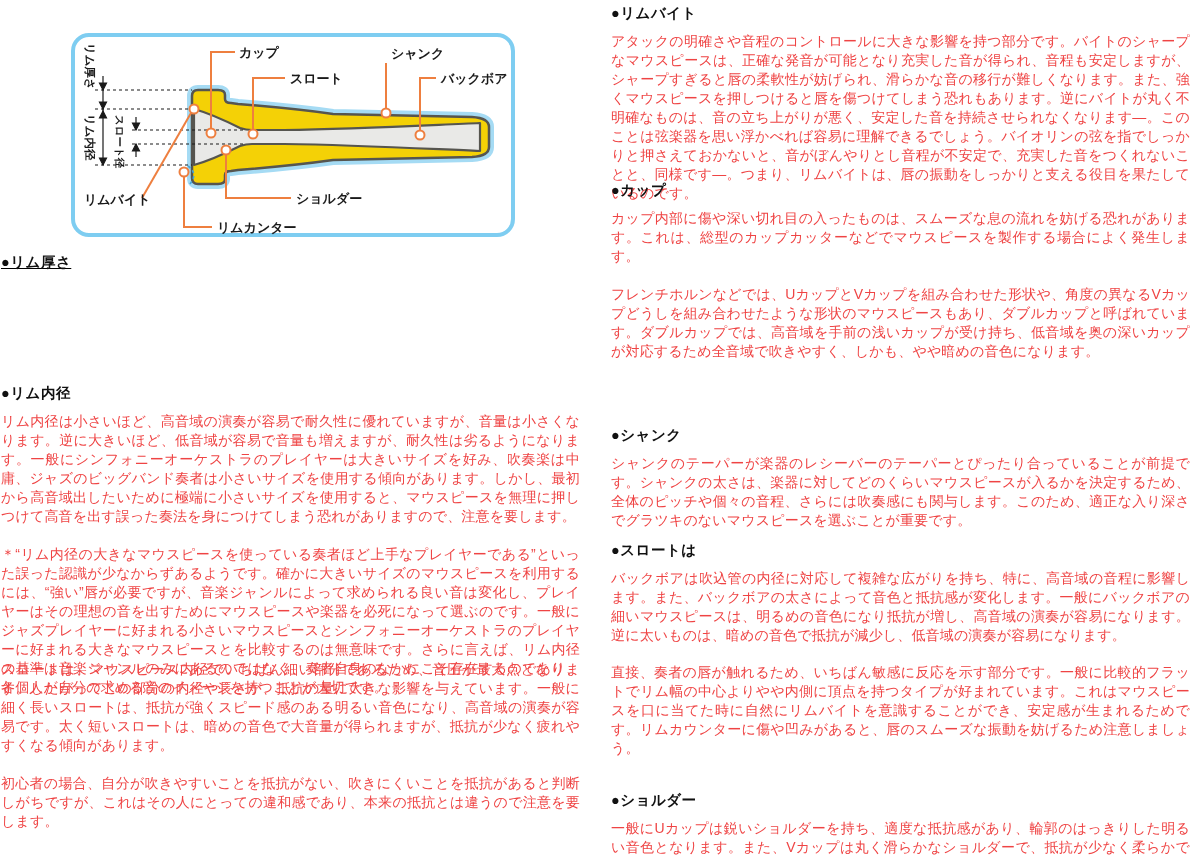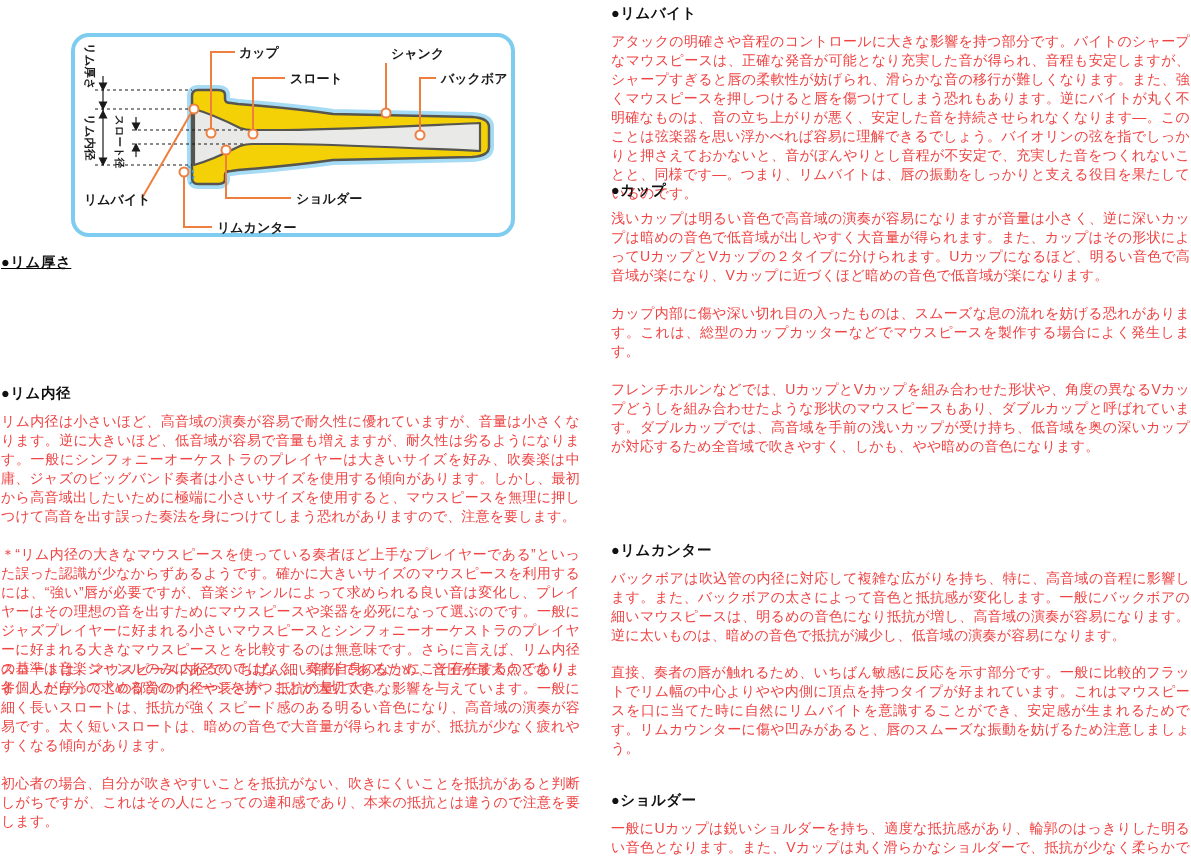--- a/index.html
+++ b/index.html
@@ -119,28 +119,31 @@
     <p>初心者の場合、自分が吹きやすいことを抵抗がない、吹きにくいことを抵抗があると判断しがちですが、これはその人にとっての違和感であり、本来の抵抗とは違うので注意を要します。</p>
   </section>
 
   <section class="sec col-right" style="top:4px;">
     <h2>●リムバイト</h2>
     <p>アタックの明確さや音程のコントロールに大きな影響を持つ部分です。バイトのシャープなマウスピースは、正確な発音が可能となり充実した音が得られ、音程も安定しますが、シャープすぎると唇の柔軟性が妨げられ、滑らかな音の移行が難しくなります。また、強くマウスピースを押しつけると唇を傷つけてしまう恐れもあります。逆にバイトが丸く不明確なものは、音の立ち上がりが悪く、安定した音を持続させられなくなります―。このことは弦楽器を思い浮かべれば容易に理解できるでしょう。バイオリンの弦を指でしっかりと押さえておかないと、音がぼんやりとし音程が不安定で、充実した音をつくれないことと、同様です―。つまり、リムバイトは、唇の振動をしっかりと支える役目を果たしているのです。</p>
   </section>
 
   <section class="sec col-right" style="top:181px;">
     <h2>●カップ</h2>
-    <p>浅いカップは明るい音色で高音域の演奏が容易になりますが音量は小さく、逆に深いカップは暗めの音色で低音域が出しやすく大音量が得られます。また、カップはその形状によってUカップとVカップの２タイプに分けられます。Uカップになるほど、明るい音色で高音域が楽になり、Vカップに近づくほど暗めの音色で低音域が楽になります。</p>
     <p>カップ内部に傷や深い切れ目の入ったものは、スムーズな息の流れを妨げる恐れがあります。これは、総型のカップカッターなどでマウスピースを製作する場合によく発生します。</p>
     <p>フレンチホルンなどでは、UカップとVカップを組み合わせた形状や、角度の異なるVカップどうしを組み合わせたような形状のマウスピースもあり、ダブルカップと呼ばれています。ダブルカップでは、高音域を手前の浅いカップが受け持ち、低音域を奥の深いカップが対応するため全音域で吹きやすく、しかも、やや暗めの音色になります。</p>
   </section>
 
+  <section class="sec col-right" style="top:426px;">
+    <h2>●シャンク</h2>
+    <p>シャンクのテーパーが楽器のレシーバーのテーパーとぴったり合っていることが前提です。シャンクの太さは、楽器に対してどのくらいマウスピースが入るかを決定するため、全体のピッチや個々の音程、さらには吹奏感にも関与します。このため、適正な入り深さでグラツキのないマウスピースを選ぶことが重要です。</p>
+  </section>
 
   <section class="sec col-right" style="top:541px;">
-    <h2>●リムカンター</h2>
+    <h2>●スロートは</h2>
     <p>バックボアは吹込管の内径に対応して複雑な広がりを持ち、特に、高音域の音程に影響します。また、バックボアの太さによって音色と抵抗感が変化します。一般にバックボアの細いマウスピースは、明るめの音色になり抵抗が増し、高音域の演奏が容易になります。逆に太いものは、暗めの音色で抵抗が減少し、低音域の演奏が容易になります。</p>
   </section>
 
   <section class="sec col-right" style="top:663px;">
     <p>直接、奏者の唇が触れるため、いちばん敏感に反応を示す部分です。一般に比較的フラットでリム幅の中心よりやや内側に頂点を持つタイプが好まれています。これはマウスピースを口に当てた時に自然にリムバイトを意識することができ、安定感が生まれるためです。リムカウンターに傷や凹みがあると、唇のスムーズな振動を妨げるため注意しましょう。</p>
   </section>
 
   <section class="sec col-right" style="top:791px;">
     <h2>●ショルダー</h2>
     <p>一般にUカップは鋭いショルダーを持ち、適度な抵抗感があり、輪郭のはっきりした明るい音色となります。また、Vカップは丸く滑らかなショルダーで、抵抗が少なく柔らかで暗い響きになります。</p>

